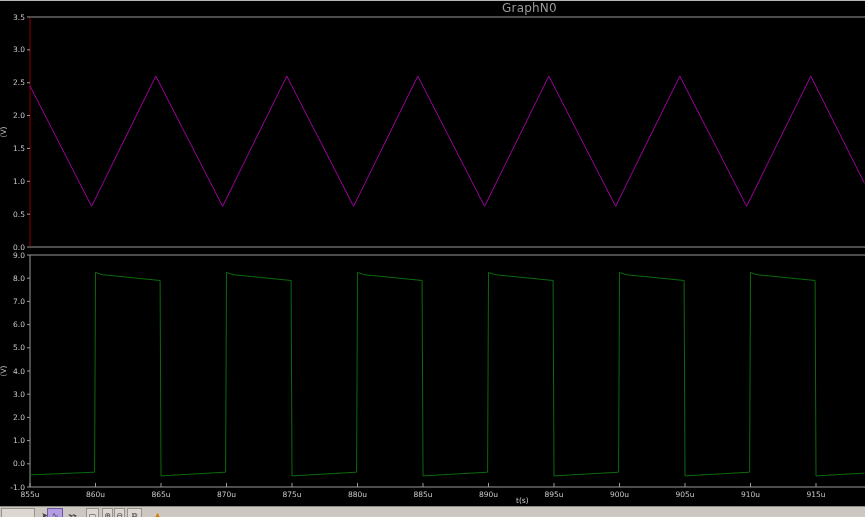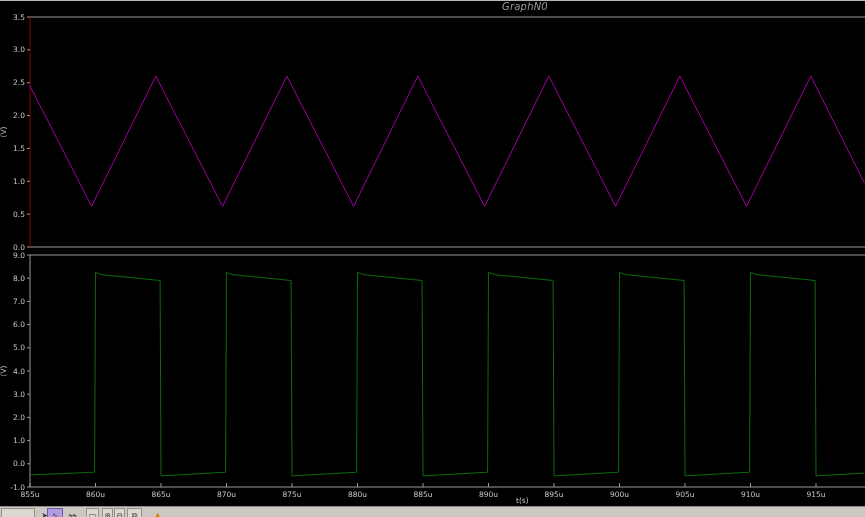--- a/index.html
+++ b/index.html
@@ -1,19 +1,19 @@
 <!DOCTYPE html>
 <html><head>
 <meta charset="utf-8">
 <style>
   html,body{margin:0;padding:0;background:#222;}
   #screen{position:relative;width:865px;height:517px;background:#000;overflow:hidden;
           font-family:"DejaVu Sans",sans-serif;}
   #top-edge{position:absolute;top:0;left:0;width:865px;height:1px;background:#b6b6b6;}
-  #graph-title{position:absolute;top:1px;left:502px;font-size:10px;color:#9a9a9a;letter-spacing:0.2px;font-style:italic;}
+  #graph-title{position:absolute;top:1px;left:502px;font-size:12px;color:#9a9a9a;letter-spacing:0.2px;}
   #plot-canvas{position:absolute;top:0;left:0;}
   #plot-canvas text{font-family:"DejaVu Sans",sans-serif;}
   #toolbar{position:absolute;left:0;top:506px;width:865px;height:11px;background:#ccc8c1;
            border-top:1px solid #8f8b84;overflow:hidden;}
   .tb-item{position:absolute;top:1px;height:14px;box-sizing:border-box;font-size:8px;line-height:13px;
            text-align:center;color:#3a3a3a;background:#dcd8d1;border:1px solid #97938c;cursor:default;}
   .tb-item.selected{background:#b49ce4;border-color:#6a5a9e;}
   .tb-item.flat{background:transparent;border-color:transparent;}
 </style>
 </head>

